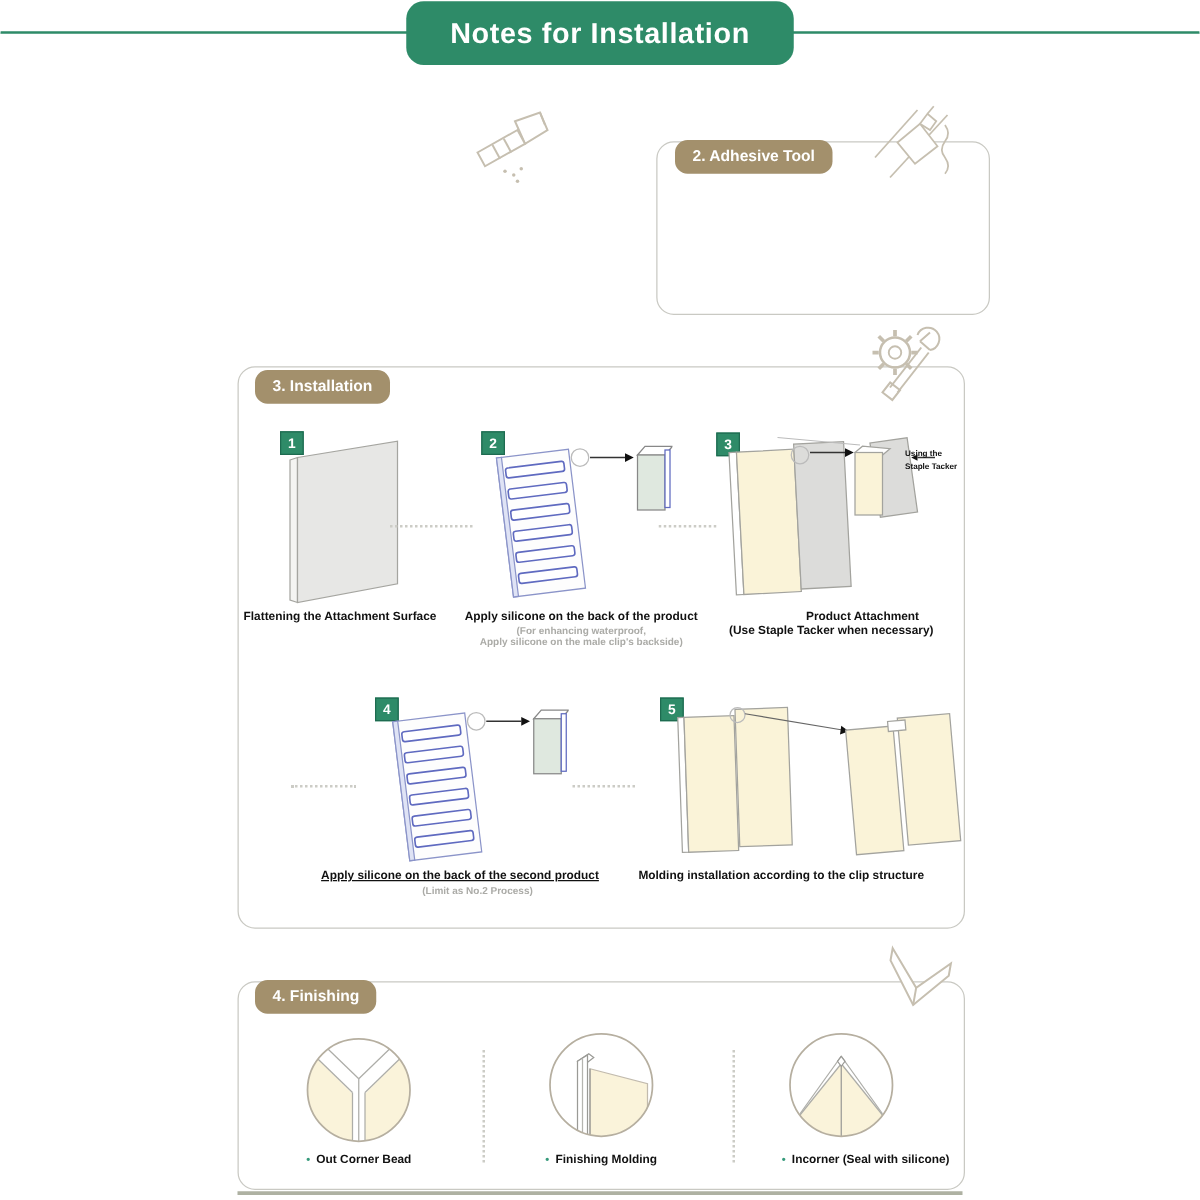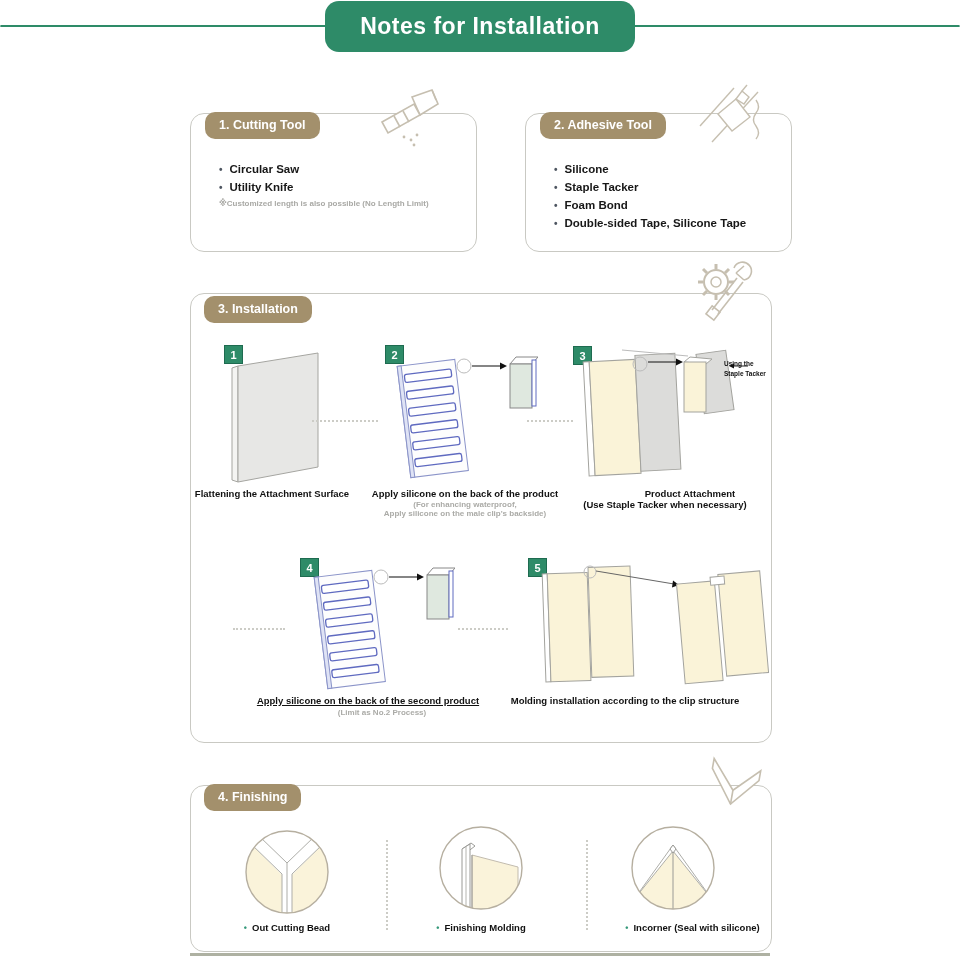--- a/index.html
+++ b/index.html
@@ -32,53 +32,39 @@
   svg{display:block;}
 </style>
 </head>
 <body>
 
 <div id="page">
 
   <div class="title-line"></div>
   <div class="banner">Notes for Installation</div>
 
-  <div class="box" style="left:190px;top:113px;width:285px;height:137px;">
-    <div class="box-label" style="left:14px;top:-2px;">1. Cutting Tool</div>
-    <div class="tool-list" style="left:28px;top:49px;">
-      <div class="tool-item">Circular Saw</div>
-      <div class="tool-item">Utility Knife</div>
-      <div class="note">※Customized length is also possible (No Length Limit)</div>
-    </div>
-  </div>
 
   <svg style="position:absolute;left:374px;top:88px;" width="66" height="60" viewBox="0 0 66 60">
     <g stroke="#c6bfb0" stroke-width="1.6" fill="#fff">
       <polygon points="38,9 58,2 64,16 46,27"></polygon>
       <polygon points="8,34 40,16 46,27 14,45"></polygon>
       <line x1="20" y1="28" x2="26" y2="39"></line>
       <line x1="29" y1="23" x2="35" y2="34"></line>
       <line x1="58" y1="2" x2="62" y2="12"></line>
     </g>
     <g fill="#c6bfb0" stroke="none">
       <circle cx="30" cy="49" r="1.4"></circle>
         <circle cx="37" cy="52" r="1.4"></circle>
       <circle cx="43" cy="47" r="1.4"></circle>
         <circle cx="40" cy="57" r="1.4"></circle>
     </g>
   </svg>
 
   <div class="box" style="left:505px;top:113px;width:265px;height:137px;margin-left:20px;">
     <div class="box-label" style="left:14px;top:-2px;">2. Adhesive Tool</div>
-    <div class="tool-list" style="left:28px;top:49px;">
-      <div class="tool-item">Silicone</div>
-      <div class="tool-item">Staple Tacker</div>
-      <div class="tool-item">Foam Bond</div>
-      <div class="tool-item">Double-sided Tape, Silicone Tape</div>
-    </div>
   </div>
 
   <svg style="position:absolute;left:692px;top:84px;" width="76" height="68" viewBox="0 0 76 68">
     <g stroke="#c6bfb0" stroke-width="1.4" fill="none">
       <line x1="8" y1="42" x2="42" y2="4"></line>
       <line x1="20" y1="58" x2="66" y2="8"></line>
       <polygon points="26,30 44,15 58,33 40,47" fill="#fff"></polygon>
       <polygon points="44,15 50,7 57,13 52,20" fill="#fff"></polygon>
       <line x1="50" y1="7" x2="55" y2="1"></line>
       <path d="M64,16 q5,7 0,13 q-5,7 0,13 q5,7 0,13"></path>
@@ -243,21 +229,21 @@
         <line x1="80" y1="14" x2="48" y2="45"></line>
         <line x1="14" y1="6" x2="43" y2="34"></line>
         <line x1="72" y1="6" x2="43" y2="34"></line>
         <line x1="38" y1="45" x2="38" y2="86"></line>
         <line x1="48" y1="45" x2="48" y2="86"></line>
         <line x1="43" y1="34" x2="43" y2="86"></line>
       </g>
     </g>
     <circle cx="43" cy="43" r="41" fill="none" stroke="#b6afa0" stroke-width="1.4"></circle>
   </svg>
-  <div class="circle-label" style="left:197px;top:922px;width:180px;">Out Cutting Bead</div>
+  <div class="circle-label" style="left:197px;top:922px;width:180px;">Out Corner Bead</div>
   <div class="vsep" style="left:386px;top:840px;height:90px;"></div>
 
   <svg style="position:absolute;left:438px;top:825px;" width="86" height="86" viewBox="0 0 86 86">
     <defs>
         <clipPath id="clip2">
           <circle cx="43" cy="43" r="41"></circle>
         </clipPath>
       </defs>
     <circle cx="43" cy="43" r="41" fill="#fff"></circle>
     <g clip-path="url(#clip2)">

